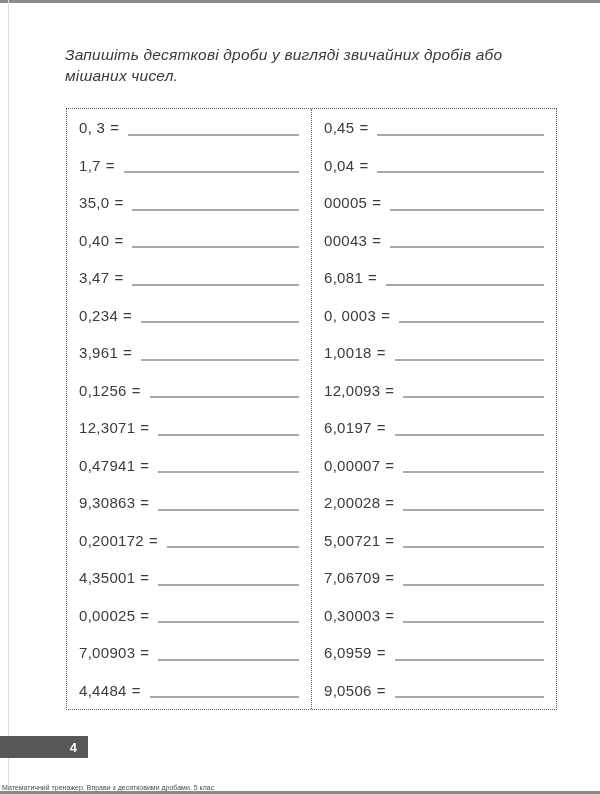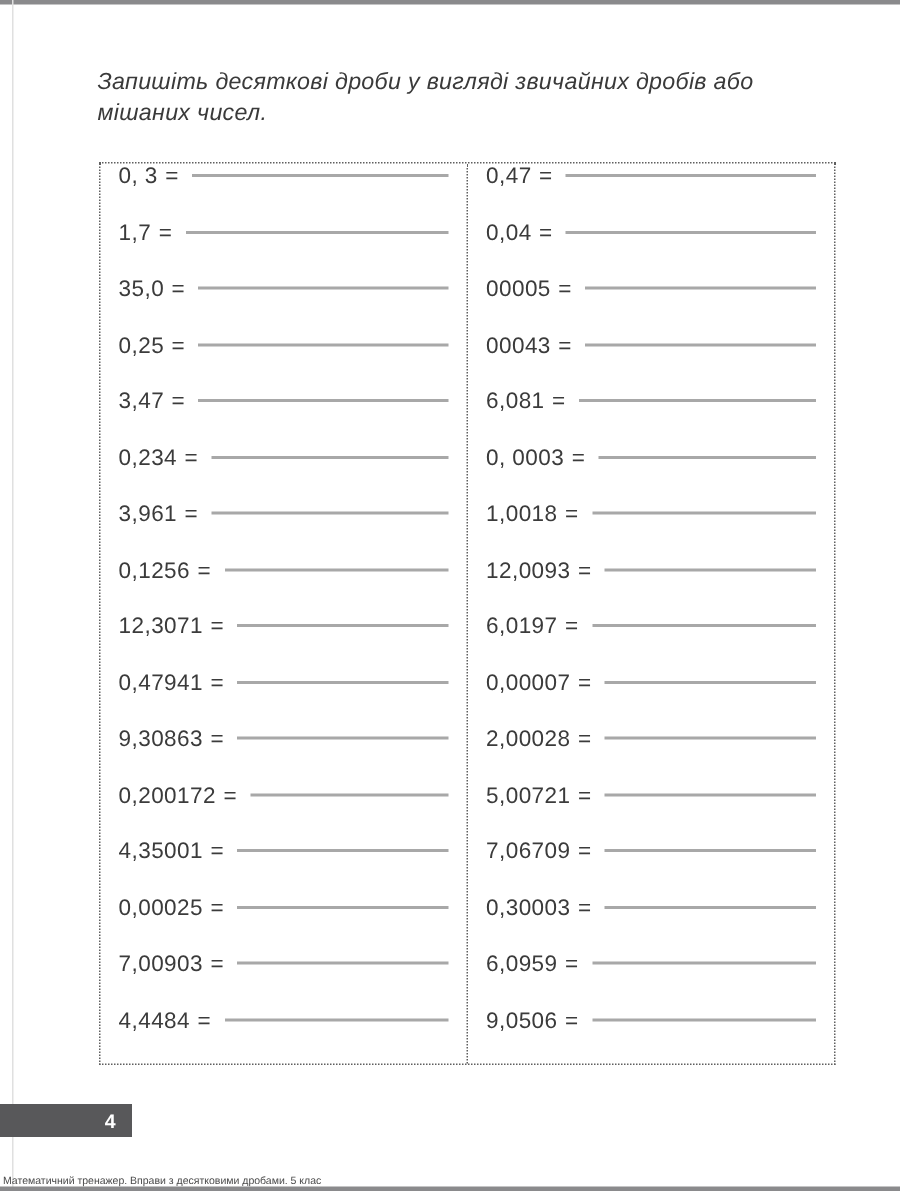--- a/index.html
+++ b/index.html
@@ -51,21 +51,21 @@
     display: flex;
     flex-direction: column;
     box-sizing: border-box;
   }
   .col-right {
     border-left: 1px dotted #5f5f5f;
   }
   .row {
     flex: 1;
     display: flex;
-    align-items: flex-start;
+    align-items: center;
     padding-left: 12px;
     padding-right: 12px;
   }
   .num, .eq {
     font-size: 15px;
     color: #3b3b3b;
     white-space: pre;
     letter-spacing: 0.3px;
   }
   .eq { margin-left: 5px; }
@@ -127,21 +127,21 @@
           <span class="num">1,7</span>
           <span class="eq">=</span>
           <span class="blank"></span>
         </div>
         <div class="row">
           <span class="num">35,0</span>
           <span class="eq">=</span>
           <span class="blank"></span>
         </div>
         <div class="row">
-          <span class="num">0,25</span>
+          <span class="num">0,40</span>
           <span class="eq">=</span>
           <span class="blank"></span>
         </div>
         <div class="row">
           <span class="num">3,47</span>
           <span class="eq">=</span>
           <span class="blank"></span>
         </div>
         <div class="row">
           <span class="num">0,234</span>
@@ -194,21 +194,21 @@
           <span class="blank"></span>
         </div>
         <div class="row">
           <span class="num">4,4484</span>
           <span class="eq">=</span>
           <span class="blank"></span>
         </div>
       </div>
     <div class="col col-right" id="col-right">
         <div class="row">
-          <span class="num">0,47</span>
+          <span class="num">0,45</span>
           <span class="eq">=</span>
           <span class="blank"></span>
         </div>
         <div class="row">
           <span class="num">0,04</span>
           <span class="eq">=</span>
           <span class="blank"></span>
         </div>
         <div class="row">
           <span class="num">00005</span>

